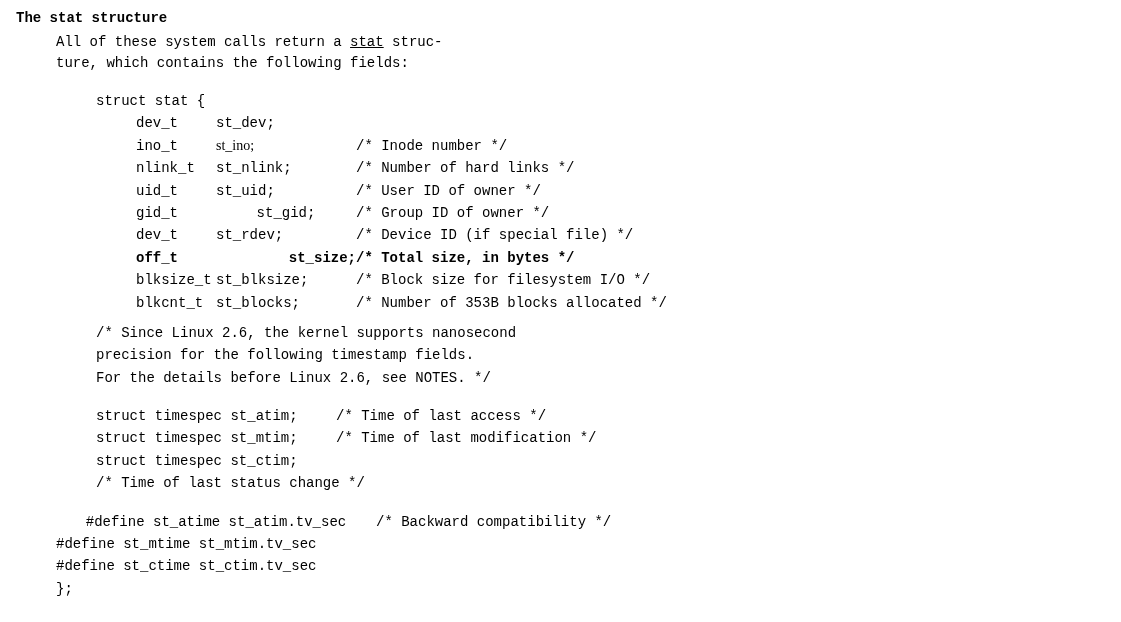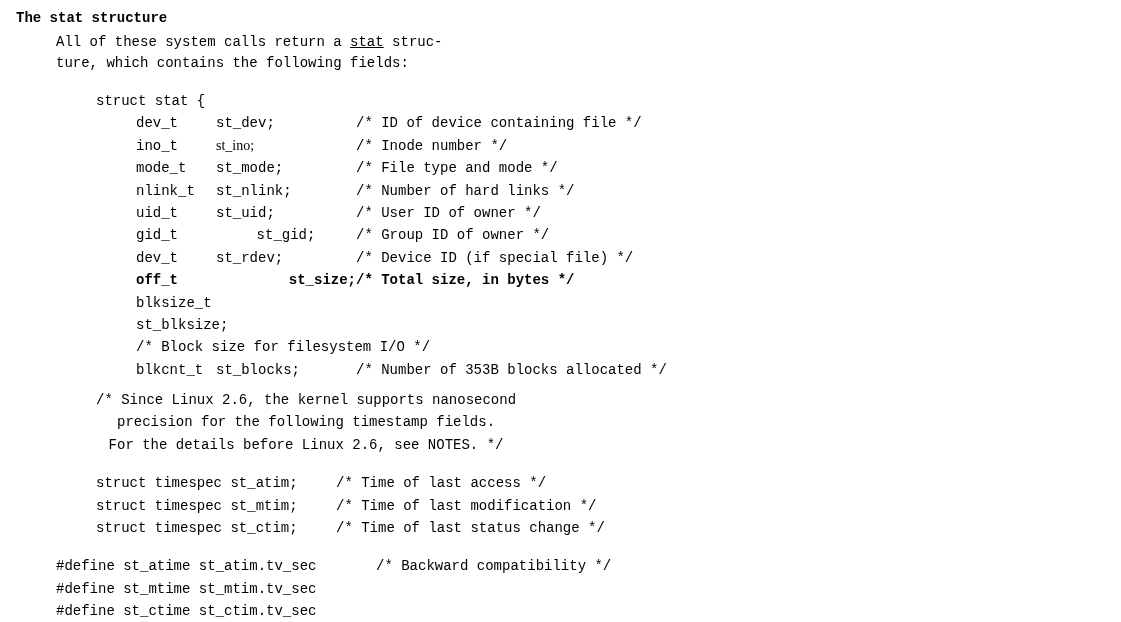--- a/index.html
+++ b/index.html
@@ -67,31 +67,25 @@
   <span>ture, which contains the following fields:</span>
 </div>
 
 <div class="code-block">
   <div>struct stat {</div>
   <div style="margin-left: 40px;">
 
   <div style="display: flex; line-height: 1.6;">
         <span style="display: inline-block; min-width: 80px;">dev_t</span>
         <span style="display: inline-block; min-width: 140px;">st_dev;</span>
-        <span>/* ID of device containing file */</span>
       </div>
       <div style="display: flex; line-height: 1.6;">
         <span style="display: inline-block; min-width: 80px;">ino_t</span>
         <span style="display: inline-block; min-width: 140px; font-family: Liberation Serif, serif;">st_ino;</span>
         <span>/* Inode number */</span>
-      </div>
-      <div style="display: flex; line-height: 1.6;">
-        <span style="display: inline-block; min-width: 80px;">mode_t</span>
-        <span style="display: inline-block; min-width: 140px;">st_mode;</span>
-        <span>/* File type and mode */</span>
       </div>
       <div style="display: flex; line-height: 1.6;">
         <span style="display: inline-block; min-width: 80px;">nlink_t</span>
         <span style="display: inline-block; min-width: 140px;">st_nlink;</span>
         <span>/* Number of hard links */</span>
       </div>
       <div style="display: flex; line-height: 1.6;">
         <span style="display: inline-block; min-width: 80px;">uid_t</span>
         <span style="display: inline-block; min-width: 140px;">st_uid;</span>
         <span>/* User ID of owner */</span>
@@ -104,53 +98,53 @@
       <div style="display: flex; line-height: 1.6;">
         <span style="display: inline-block; min-width: 80px;">dev_t</span>
         <span style="display: inline-block; min-width: 140px;">st_rdev;</span>
         <span>/* Device ID (if special file) */</span>
       </div>
       <div style="display: flex; line-height: 1.6; font-weight: bold;">
         <span style="display: inline-block; min-width: 80px;">off_t</span>
         <span style="display: inline-block; min-width: 140px; text-align: right;">st_size;</span>
         <span>/* Total size, in bytes */</span>
       </div>
-      <div style="display: flex; line-height: 1.6; flex-direction: column;">
+      <div style="display: flex; line-height: 1.6;">
         <span style="display: inline-block; min-width: 80px;">blksize_t</span>
         <span style="display: inline-block; min-width: 140px;">st_blksize;</span>
         <span>/* Block size for filesystem I/O */</span>
       </div>
       <div style="display: flex; line-height: 1.6;">
         <span style="display: inline-block; min-width: 80px;">blkcnt_t</span>
         <span style="display: inline-block; min-width: 140px;">st_blocks;</span>
         <span>/* Number of 353B blocks allocated */</span>
       </div>
     </div>
-  <div class="field-comment" style="margin-top:8px;text-align:center;">
+  <div class="field-comment" style="margin-top:8px;">
     <div>/* Since Linux 2.6, the kernel supports nanosecond</div>
     <div>   precision for the following timestamp fields.</div>
     <div>   For the details before Linux 2.6, see NOTES. */</div>
   </div>
 </div>
 
 <div class="timespec-block">
 
 <div style="display: flex; line-height: 1.6;">
       <span style="display: inline-block; min-width: 240px;">struct timespec st_atim;</span>
       <span>/* Time of last access */</span>
     </div>
     <div style="display: flex; line-height: 1.6;">
       <span style="display: inline-block; min-width: 240px;">struct timespec st_mtim;</span>
       <span>/* Time of last modification */</span>
     </div>
-    <div style="display: flex; line-height: 1.6;">
+    <div style="display: flex; line-height: 1.6; flex-direction: column;">
       <span style="display: inline-block; min-width: 240px;">struct timespec st_ctim;</span>
       <span>/* Time of last status change */</span>
     </div>
   </div>
 
 <div class="define-block">
 
-<div style="line-height: 1.6;"><span style="display: inline-block; min-width: 320px;">#define st_atime st_atim.tv_sec</span><span>/* Backward compatibility */</span></div>
+<div style="line-height: 1.6;"><span style="display: inline-block; min-width: 320px; text-align: center;">#define st_atime st_atim.tv_sec</span><span>/* Backward compatibility */</span></div>
     <div style="line-height: 1.6;">#define st_mtime st_mtim.tv_sec</div>
     <div style="line-height: 1.6;">#define st_ctime st_ctim.tv_sec</div>
     <div style="line-height: 1.6;">};</div>
   </div>
 
 </body></html>

